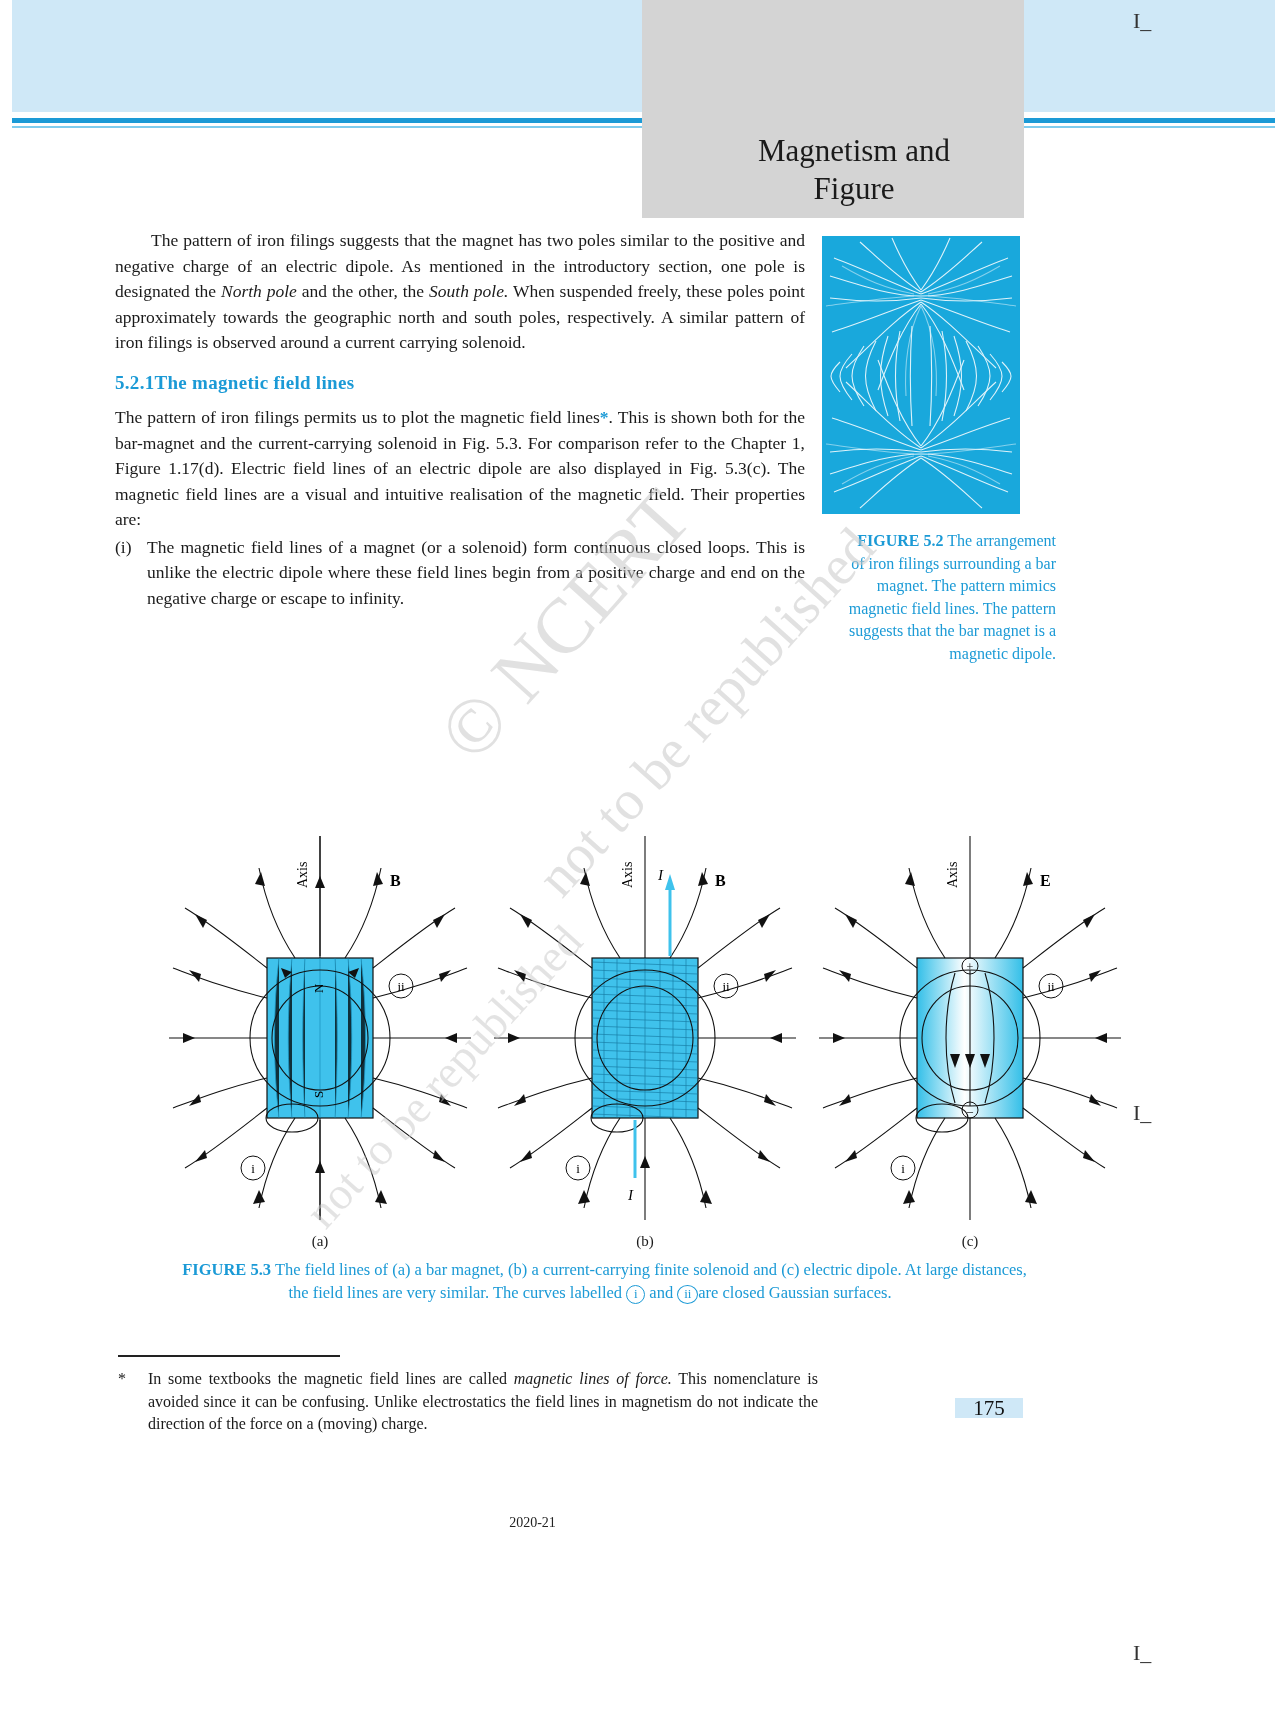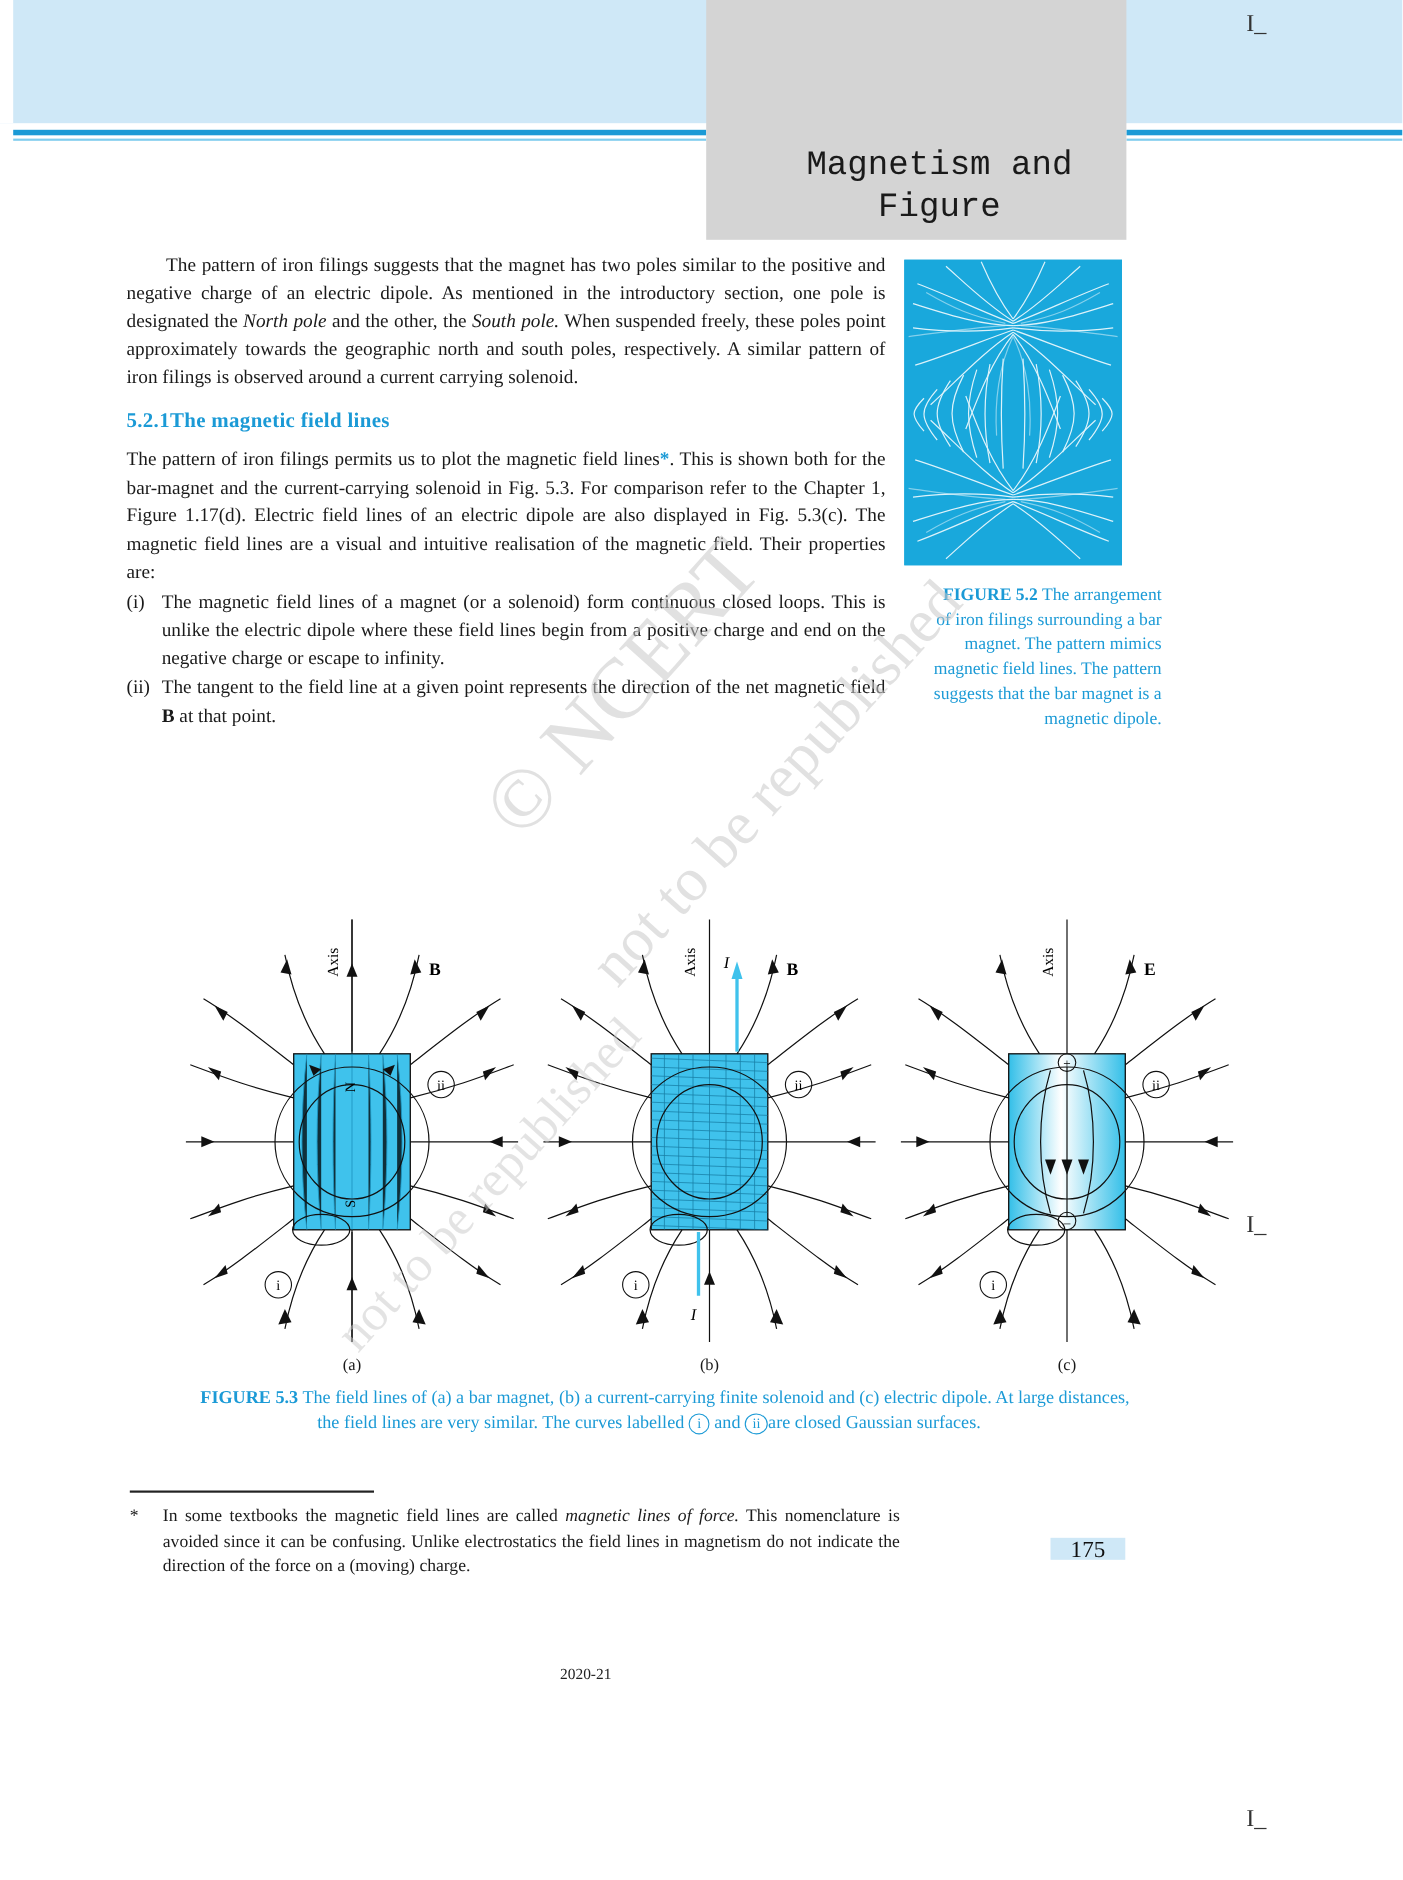--- a/index.html
+++ b/index.html
@@ -28,21 +28,21 @@
   .rule-break{
     position:absolute;left:642px;top:116px;width:382px;height:14px;background:#ffffff;
   }
   .chapter-head{
     position:absolute;left:642px;top:0px;width:382px;height:218px;
     background:#d4d4d4;
   }
   .chapter-head-title{
     position:absolute;left:642px;top:132px;width:424px;
     text-align:center;
-    font-family:Liberation Mono, monospace;
+    font-family:Liberation Serif, serif;
     font-size:31px;line-height:38px;color:#1a1a1a;
     font-weight:400;
   }
   .crop-mark-tr{
     position:absolute;left:1133px;top:8px;font-size:22px;color:#333;
     font-family:"Liberation Serif", serif;
   }
   .crop-mark-br{
     position:absolute;left:1133px;top:1100px;font-size:22px;color:#333;
   }
@@ -239,26 +239,20 @@
 
   <p class="noindent">
     <span>The pattern of iron filings permits us to plot the magnetic field lines</span><span class="starlink">*</span><span>. This is shown both for the bar-magnet and the current-carrying solenoid in Fig. 5.3. For comparison refer to the Chapter 1, Figure 1.17(d). Electric field lines of an electric dipole are also displayed in Fig. 5.3(c). The magnetic field lines are a visual and intuitive realisation of the magnetic field. Their properties are:</span>
   </p>
 
   <div class="list">
     <div class="list-row">
       <div class="list-mark">(i)</div>
       <div class="list-body">The magnetic field lines of a magnet (or a solenoid) form continuous closed loops. This is unlike the electric dipole where these field lines begin from a positive charge and end on the negative charge or escape to infinity.</div>
     </div>
-    <div class="list-row">
-      <div class="list-mark">(ii)</div>
-      <div class="list-body">
-        <span>The tangent to the field line at a given point represents the direction of the net magnetic field </span><span class="bold">B</span><span> at that point.</span>
-      </div>
-    </div>
   </div>
 </div>
 
 <div class="wm">
   <span class="w1">© NCERT</span>
   <span class="w2">not to be republished</span>
 </div>
 
 <div class="fig3">
 

